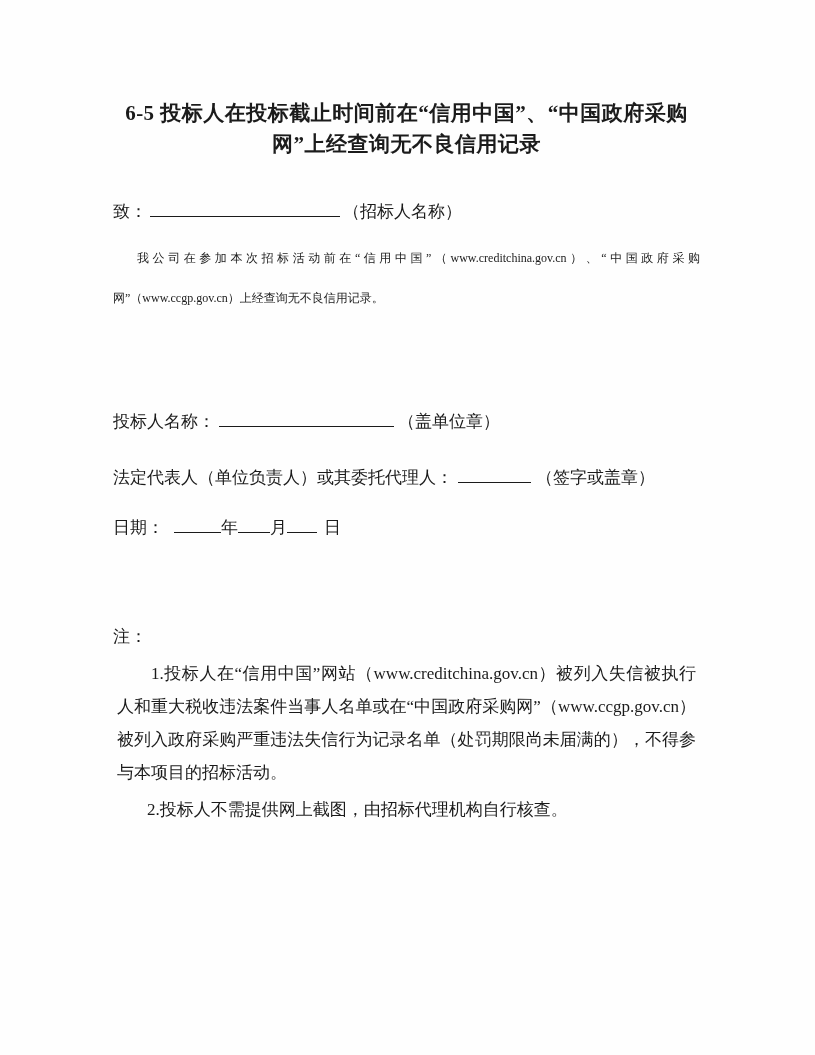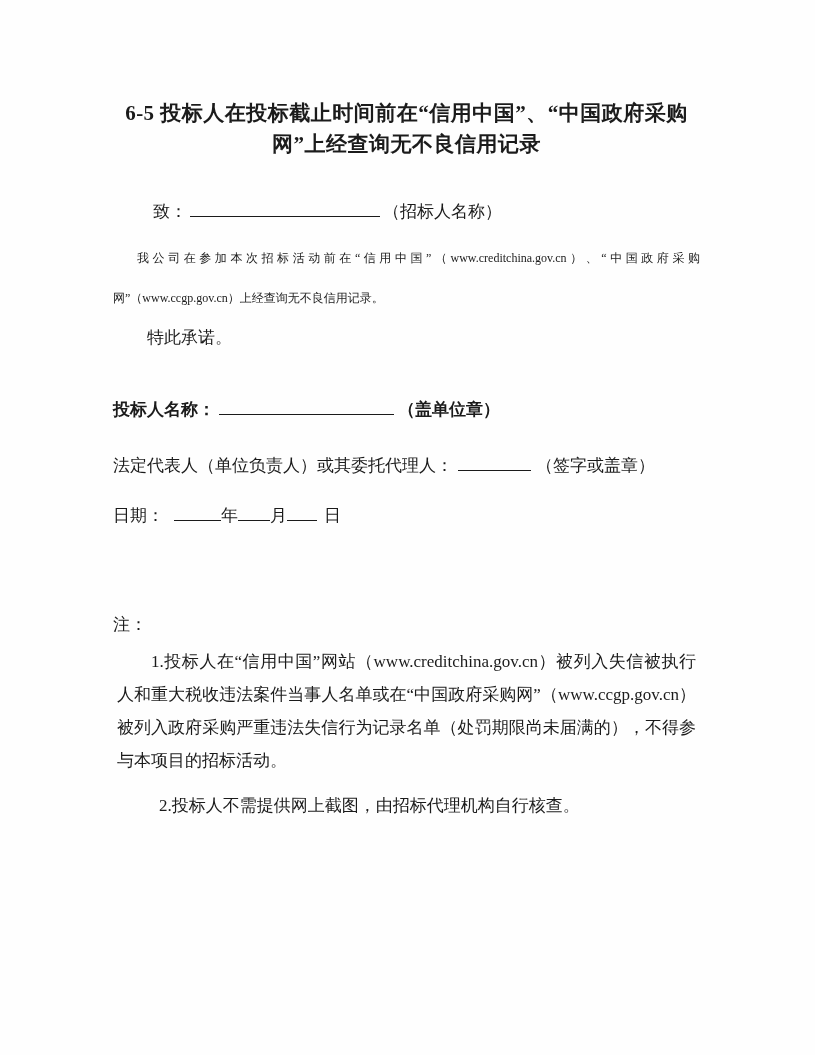--- a/index.html
+++ b/index.html
@@ -23,50 +23,50 @@
     font-weight: bold;
     font-size: 21px;
     line-height: 31px;
     letter-spacing: 0.5px;
   }
   .line {
     font-size: 17px;
     line-height: 24px;
     white-space: nowrap;
   }
-  .salutation { margin-top: 40px; margin-left: 40px; }
+  .salutation { margin-top: 40px; }
   .body-p {
     margin: 14px 0 0 0;
     font-size: 12px;
     line-height: 40px;
     text-indent: 2em;
     text-align: justify;
   }
   .commit-p {
     margin: 0;
     font-size: 17px;
     line-height: 40px;
     text-indent: 2em;
   }
-  .sig-bidder { margin-top: 40px; font-weight: bold; }
+  .sig-bidder { margin-top: 92px; }
   .sig-rep    { margin-top: 32px; }
   .sig-date   { margin-top: 26px; }
   .notes {
     margin-top: 80px;
     font-size: 17px;
     line-height: 33px;
   }
   .note-heading { margin: 0; }
   .note-p {
     margin: 4px;
     text-indent: 2em;
     text-align: justify;
   }
   .note-p2 {
-    margin: 12px;
+    margin: 0;
     text-indent: 2em;
   }
   .blank {
     display: inline-block;
     height: 0.92em;
     border-bottom: 1.6px solid #1b1b1b;
     vertical-align: baseline;
   }
   .w190 { width: 190px; margin: 0 3px; }
   .w175 { width: 175px; margin: 0 4px; }
@@ -82,21 +82,20 @@
 
   <div class="title">
     <div>6-5 投标人在投标截止时间前在“信用中国”、“中国政府采购</div>
     <div>网”上经查询无不良信用记录</div>
   </div>
 
   <div class="line salutation"><span>致：</span><span class="blank w190"></span><span>（招标人名称）</span></div>
 
   <p class="body-p">我公司在参加本次招标活动前在“信用中国”（www.creditchina.gov.cn）、“中国政府采购网”（www.ccgp.gov.cn）上经查询无不良信用记录。</p>
 
-  <p class="commit-p">特此承诺。</p>
 
   <div class="line sig-bidder"><span>投标人名称：</span><span class="blank w175"></span><span>（盖单位章）</span></div>
 
   <div class="line sig-rep"><span>法定代表人（单位负责人）或其委托代理人：</span><span class="blank w73"></span><span>（签字或盖章）</span></div>
 
   <div class="line sig-date"><span>日期：</span><span class="blank w47"></span><span>年</span><span class="blank w32"></span><span>月</span><span class="blank w30"></span><span>日</span></div>
 
   <div class="notes">
     <p class="note-heading">注：</p>
     <p class="note-p">1.投标人在“信用中国”网站（www.creditchina.gov.cn）被列入失信被执行人和重大税收违法案件当事人名单或在“中国政府采购网”（www.ccgp.gov.cn）被列入政府采购严重违法失信行为记录名单（处罚期限尚未届满的），不得参与本项目的招标活动。</p>

